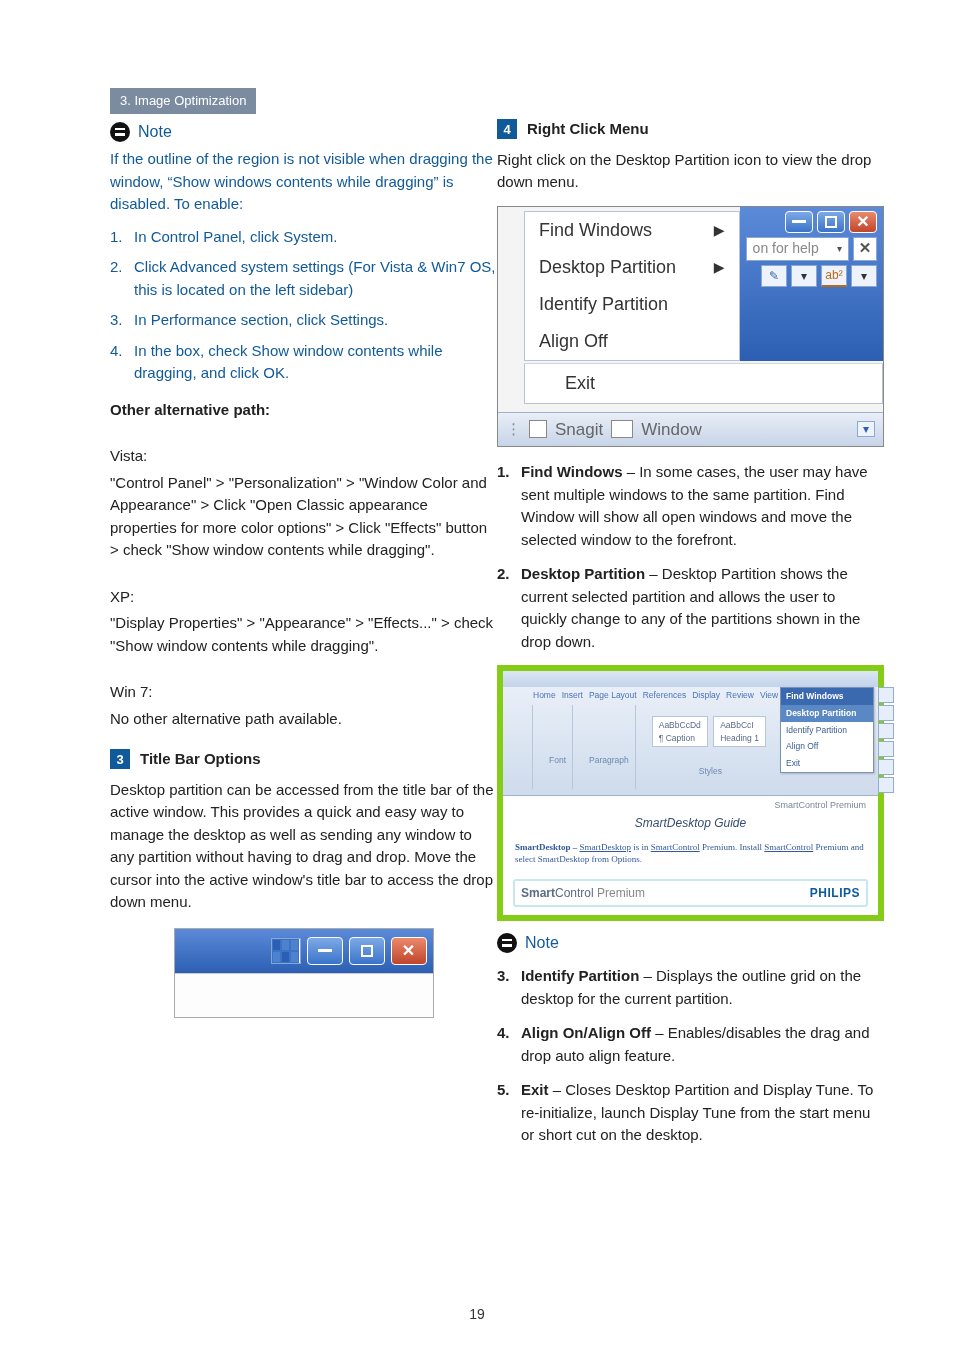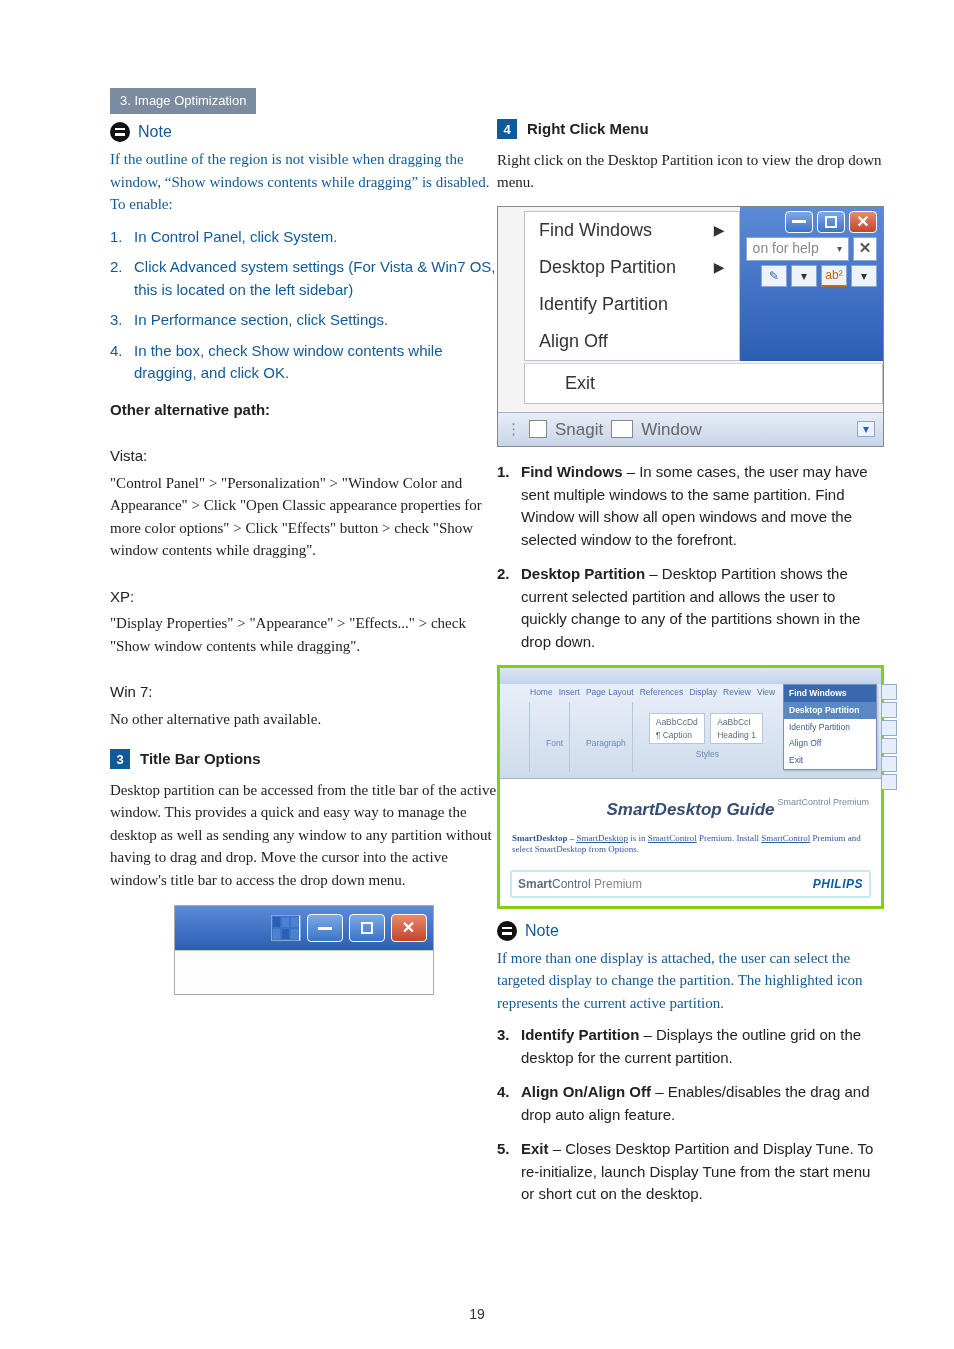--- a/index.html
+++ b/index.html
@@ -50,21 +50,21 @@
     border-top: 2px solid #fff;
     border-bottom: 2px solid #fff;
     position: relative;
   }
   .note-lines::after {
     content: "";
     position: absolute; left: 0; top: 3px;
     width: 10px; height: 2px; background: #fff;
   }
   .note-title { color: #115a9a; font-size: 16px; }
-  .para { margin-bottom: 10px; font-family: Liberation Serif, serif; }
+  .para { margin-bottom: 10px; }
   ol.steps { list-style: none; padding-left: 0; margin-bottom: 14px; }
   ol.steps li { display: flex; margin-bottom: 8px; }
   ol.steps li .num { flex: 0 0 24px; }
   ol.steps li .txt { flex: 1; }
   .heading { font-weight: 600; margin-top: 10px; margin-bottom: 6px; }
   .subhead { font-weight: 400; margin-top: 24px; margin-bottom: 4px; }
   .sec-head {
     display: flex; align-items: center; gap: 10px;
     margin-top: 18px; margin-bottom: 8px;
   }
@@ -150,60 +150,60 @@
     display: flex; align-items: center; gap: 8px;
     background: linear-gradient(#e9eef7, #c7d4e8);
     border-top: 1px solid #9fb1cc; padding: 4px 8px; margin-top: 8px;
   }
   .snag { width: 18px; height: 18px; background: #fff; border: 1px solid #888; display: inline-block; }
   .fig2-bottom .lbl { color: #666; font-size: 17px; }
   .fig2-bottom .pic { width: 22px; height: 18px; border: 1px solid #888; background: #fff; }
 
   
   .fig3 {
-    border: 3px solid #84cc16; margin: 6px 0 10px 0;
+    border: 6px solid #84cc16; margin: 6px 0 10px 0;
     background: #fff; font-family: "Segoe UI", Arial, sans-serif;
     font-size: 8.5px; color: #5a6c88; position: relative;
   }
   .fig3-title { background: linear-gradient(#dce6f4, #c2d3ea); height: 16px; }
   .fig3-ribbon {
     background: linear-gradient(#e9eff8, #cedbec);
     border-bottom: 1px solid #9fb1cc; padding: 2px 4px 6px 4px;
   }
   .fig3-tabs { display: flex; gap: 6px; padding: 0 4px 3px 26px; }
   .fig3-tabs span { color: #4a74b5; }
   .fig3-tools { display: flex; gap: 10px; align-items: stretch; }
   .fig3-tools .grp { border-right: 1px solid #b8c6dc; padding: 11px 6px; }
-  .fig3-tools .grp .lbl { text-align: center; color: #6c88b3; margin-top: 4px; }
+  .fig3-tools .grp .lbl { text-align: center; color: #6c88b3; margin-top: 18px; }
   .style-box { display: inline-block; border: 1px solid #b8c6dc; padding: 2px 6px; background: #fff; margin-right: 3px; }
   .fig3-popup {
     position: absolute; top: 16px; right: 4px;
     width: 94px; background: #fff; border: 1px solid #7992b7;
     box-shadow: 1px 1px 2px rgba(0,0,0,.2);
   }
   .fig3-popup .hdr { background: #3a69b0; color: #fff; padding: 2px 5px; font-weight: 600; }
   .fig3-popup .itm { padding: 2px 5px; color: #3a5c90; }
   .fig3-side {
     position: absolute; top: 16px; right: -16px;
     width: 16px; display: flex; flex-direction: column; gap: 2px;
   }
   .fig3-side .sic { width: 16px; height: 16px; background: #e7eefb; border: 1px solid #93adcf; }
   .fig3-body { padding: 18px 12px 6px 12px; text-align: center; }
-  .fig3-body .t1 { font-style: italic; font-weight: 700; font-size: 17px; color: #364d72; margin-bottom: 10px; }
+  .fig3-body .t1 { font-style: italic; font-weight: 400; font-size: 12px; color: #364d72; margin-bottom: 10px; }
   .fig3-body .t2 { font-size: 9px; color: #32599c; text-align: left; line-height: 1.3; font-family: Liberation Serif, serif; }
   .fig3-body .t2 .u { text-decoration: underline; }
   .fig3-body .t2 .bld { font-weight: 600; }
   .fig3-foot {
     border: 2px solid #c5e9ec; border-radius: 3px;
     margin: 8px 10px 8px 10px; padding: 3px 6px;
     display: flex; justify-content: space-between; align-items: center;
   }
   .fig3-foot .sc { font-size: 12px; }
   .fig3-foot .sc b { font-weight: 700; }
-  .fig3-foot .ph { font-weight: 700; color: #0a5a9e; font-size: 12px; letter-spacing: .5px; font-style: italic; }
+  .fig3-foot .ph { font-weight: 700; color: #0a5a9e; font-size: 12px; letter-spacing: .5px; }
   .fig3-foot .lite { color: #888; }
   .fig3-chip { position: absolute; right: 12px; top: 128px; font-size: 9px; color: #7a889b; }
 </style>
 </head>
 <body>
 
 <div class="badge">3. Image Optimization</div>
 
 <div class="columns">
 
@@ -409,21 +409,20 @@
         <span class="ph">PHILIPS</span>
       </div>
     </div>
 
     <div class="note-head">
       <span class="note-icon">
           <span class="note-lines"></span>
         </span>
       <span class="note-title">Note</span>
     </div>
-    <p class="para blue">If more than one display is attached, the user can select the targeted display to change the partition. The highlighted icon represents the current active partition.</p>
 
     <ol class="numlist">
       <li>
           <span class="num">3.</span>
           <span class="txt"><span class="lead">Identify Partition</span><span> – Displays the outline grid on the desktop for the current partition.</span></span>
         </li>
       <li>
           <span class="num">4.</span>
           <span class="txt"><span class="lead">Align On/Align Off</span><span> – Enables/disables the drag and drop auto align feature.</span></span>
         </li>

